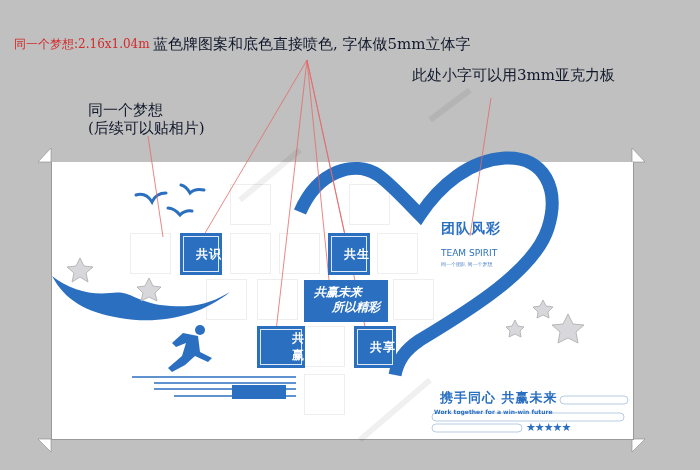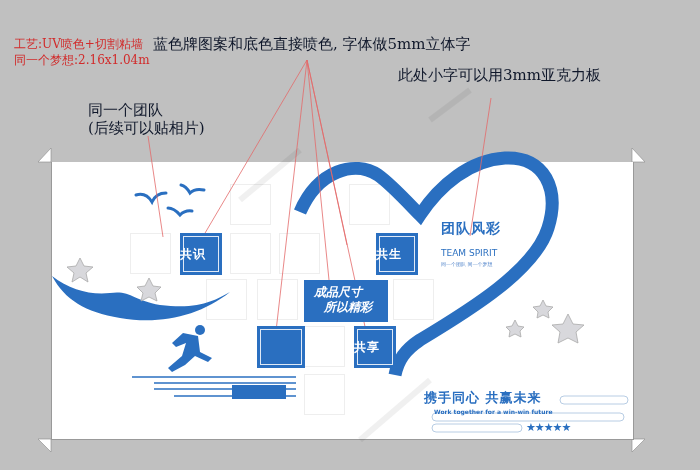--- a/index.html
+++ b/index.html
@@ -2,43 +2,42 @@
 <html><head>
 <meta charset="utf-8">
 <style>
   html, body { margin:0; padding:0; }
   body { width:700px; height:470px; background:#c0c0c0; position:relative; overflow:hidden; font-family:"DejaVu Serif", serif; }
   .abs { position:absolute; }
   .spec { left:14px; top:36px; color:#d12a2a; font-size:12px; line-height:16px; font-family:"DejaVu Serif", serif; }
   .note { color:#0f172a; font-size:15px; font-family:"DejaVu Serif", serif; white-space:nowrap; }
   .board { left:51px; top:162px; width:581px; height:277px; background:#fff; border-left:1px solid #999; border-bottom:1px solid #999; border-right:1px solid #999; }
   .photo { position:absolute; width:41px; height:41px; border:1px solid #eee; background:#fff; box-sizing:border-box; }
-  .tile { position:absolute; width:42px; height:42px; background:#2a6fc0; box-sizing:border-box; display:flex; align-items:center; justify-content:flex-start; }
+  .tile { position:absolute; width:42px; height:42px; background:#2a6fc0; box-sizing:border-box; display:flex; align-items:center; justify-content:flex-end; }
   .tile::after { content:""; position:absolute; inset:3px; border:1px solid rgba(255,255,255,0.85); }
   .tile span { color:#fff; font-size:12px; font-family:"DejaVu Sans", sans-serif; font-weight:bold; letter-spacing:1px; }
   .slogan { left:304px; top:280px; width:84px; height:42px; background:#2a6fc0; color:#fff; font-family:"DejaVu Sans", sans-serif; font-style:italic; font-weight:bold; font-size:12px; line-height:15px; padding-top:5px; box-sizing:border-box; }
   .slogan div { white-space:nowrap; }
   .title-cn { left:441px; top:220px; color:#2a6fc0; font-family:"DejaVu Sans", sans-serif; font-size:14px; font-weight:bold; letter-spacing:1px; }
   .title-en { left:441px; top:248px; color:#2a6fc0; font-family:"DejaVu Sans", sans-serif; font-size:9px; font-weight:normal; }
   .title-sub { left:441px; top:261px; color:#4a7fc8; font-family:"DejaVu Sans", sans-serif; font-size:5px; }
-  .motto-cn { left:424px; top:389px; color:#2a6fc0; font-family:"DejaVu Sans", sans-serif; font-size:13px; font-weight:bold; letter-spacing:1px; }
+  .motto-cn { left:440px; top:389px; color:#2a6fc0; font-family:"DejaVu Sans", sans-serif; font-size:13px; font-weight:bold; letter-spacing:1px; }
   .motto-en { left:434px; top:408px; color:#2a6fc0; font-family:"DejaVu Sans", sans-serif; font-size:6px; font-weight:bold; }
   .stars5 { left:526px; top:421px; color:#2a6fc0; font-size:11px; letter-spacing:-1px; font-family:"DejaVu Sans", sans-serif; }
 </style>
 </head>
 <body>
 
 <div class="abs spec">
-  <div>工艺:UV喷色+切割粘墙</div>
   <div>同一个梦想:2.16x1.04m</div>
 </div>
 
 <div class="abs note" style="left:153px; top:35px;">蓝色牌图案和底色直接喷色, 字体做5mm立体字</div>
-<div class="abs note" style="left:398px; top:66px;">此处小字可以用3mm亚克力板</div>
-<div class="abs note" style="left:88px; top:101px;">同一个团队</div>
+<div class="abs note" style="left:412px; top:66px;">此处小字可以用3mm亚克力板</div>
+<div class="abs note" style="left:88px; top:101px;">同一个梦想</div>
 <div class="abs note" style="left:88px; top:119px;">(后续可以贴相片)</div>
 
 <svg class="abs" style="left:0;top:0;" width="700" height="470">
   <polygon points="38,162 51,148 51,162" fill="#fff" stroke="#888" stroke-width="0.6"></polygon>
   <polygon points="38,439 51,439 51,452" fill="#fff" stroke="#888" stroke-width="0.6"></polygon>
   <polygon points="632,148 632,162 645,162" fill="#fff" stroke="#888" stroke-width="0.6"></polygon>
   <polygon points="632,439 645,439 632,452" fill="#fff" stroke="#888" stroke-width="0.6"></polygon>
 </svg>
 
 <div class="abs board"></div>
@@ -109,33 +108,33 @@
   <g fill="none" stroke="#000" stroke-opacity="0.06" stroke-width="6">
     <line x1="240" y1="200" x2="300" y2="150"></line>
     <line x1="360" y1="440" x2="430" y2="380"></line>
     <line x1="430" y1="120" x2="470" y2="90"></line>
   </g>
 </svg>
 
 <div class="tile" style="left:180px; top:233px;">
     <span>共识</span>
   </div>
-<div class="tile" style="left:328px; top:233px;margin-left:48px;">
+<div class="tile" style="left:328px; top:233px;">
     <span>共生</span>
   </div>
 <div class="tile" style="left:257px; top:326px;padding-left:48px;">
     <span>共赢</span>
   </div>
 <div class="tile" style="left:354px; top:326px;">
     <span>共享</span>
   </div>
 
 <div class="abs slogan">
-  <div style="padding-left:10px;">成品尺寸</div>
-  <div style="padding-left:20px;">所以精彩</div>
+  <div style="padding-left:10px;">共赢未来</div>
+  <div style="padding-left:20px;text-align:center;">所以精彩</div>
 </div>
 
 <div class="abs title-cn">团队风彩</div>
 <div class="abs title-en">TEAM SPIRIT</div>
 <div class="abs title-sub">同一个团队 同一个梦想</div>
 
 <div class="abs motto-cn">携手同心 共赢未来</div>
 <div class="abs motto-en">Work together for a win-win future</div>
 <div class="abs stars5">★★★★★</div>
 

